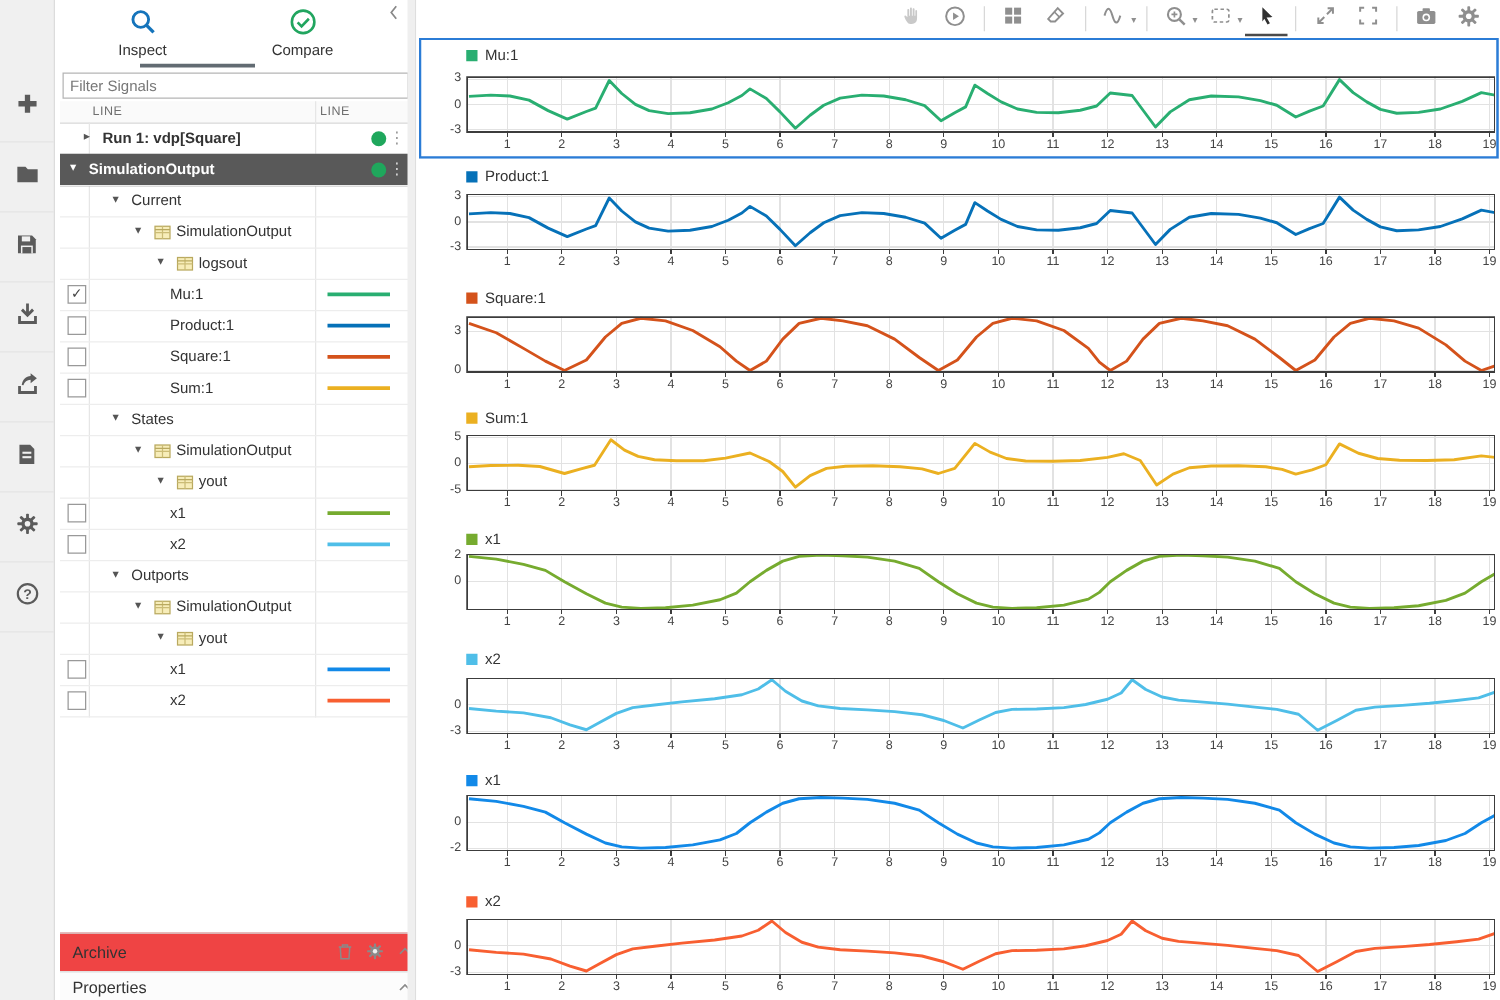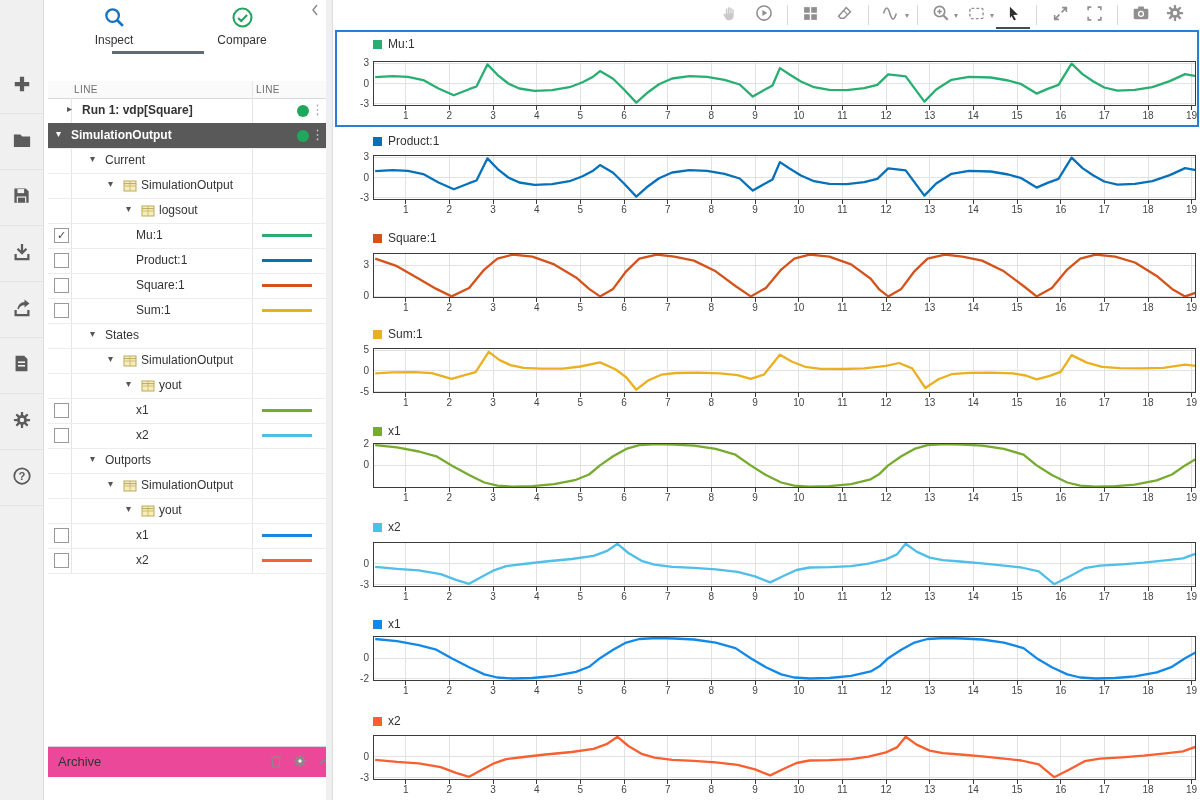--- a/index.html
+++ b/index.html
@@ -33,21 +33,21 @@
   .trow .arrow{position:absolute;top:5px;font-size:10px;color:#555;}
   .trow.sel .arrow{color:#fff;}
   .trow .lbl{position:absolute;top:5px;white-space:nowrap;}
   .trow .grp-ic{position:absolute;top:6px;}
   .cbx{position:absolute;left:6px;top:5px;width:13px;height:13px;background:#fff;
        border:1px solid #999;font-size:11px;line-height:13px;text-align:center;color:#444;cursor:pointer;}
   .dot{position:absolute;left:249px;top:7px;width:12px;height:12px;border-radius:50%;background:#1FA75C;}
   .menu-dots{position:absolute;left:263px;top:4px;font-size:13px;color:#9a9a9a;}
   .trow.sel .menu-dots{color:#d4d4d4;}
   .swatch{position:absolute;left:214px;top:11px;width:50px;height:3px;}
-  #archive-bar{position:absolute;left:0;top:746px;width:281px;height:30px;background:#ec4899;
+  #archive-bar{position:absolute;left:0;top:746px;width:281px;height:30px;background:#ef4444;
                border-top:1px solid #d6d6d6;}
   #archive-bar .bar-lbl{position:absolute;left:10px;top:7px;font-size:13px;color:#333;}
   .bar-ic{position:absolute;top:7px;color:#8a8a8a;cursor:pointer;}
   #properties-bar{position:absolute;left:0;top:777px;width:281px;height:23px;background:#fcfcfc;
                   border-top:1px solid #dcdcdc;}
   #properties-bar .bar-lbl{position:absolute;left:10px;top:4px;font-size:13px;color:#333;}
   #panel-gap{position:absolute;left:326px;top:0;width:6px;height:800px;background:#efefef;
              border-right:1px solid #dedede;}
   
   #main{position:absolute;left:333px;top:0;width:867px;height:800px;background:#fff;}
@@ -154,20 +154,21 @@
           </div>
                <div class="tab-lb">Compare</div>
         </div>
       </div>
     <div id="tab-underline"></div>
     <div id="collapse-btn">
       <svg width="12" height="14" viewBox="0 0 12 14">
           <path d="M8 2L4 7l4 5" fill="none" stroke="#888" stroke-width="1.4"></path>
         </svg>
     </div>
+    <input id="filter-input" type="text" placeholder="Filter Signals" style="">
     <div id="tree-header">
       <span class="col-name">LINE</span>
       <span class="col-line">LINE</span>
       <div class="vline" style="left:204px;top:0;height:17px;"></div>
     </div>
     <div class="vline" style="left:23px;top:98px;height:476px;"></div>
     <div class="vline" style="left:204px;top:98px;height:476px;"></div>
     <div id="tree">
         <div class="trow" style="top: 0px;">
           <span class="arrow" style="left:19px">▸</span>
@@ -304,20 +305,28 @@
               <rect x="7" y="0.8" width="2" height="3.6" rx="0.6" transform="rotate(90 8 8)"></rect>
               <rect x="7" y="0.8" width="2" height="3.6" rx="0.6" transform="rotate(135 8 8)"></rect>
               <rect x="7" y="0.8" width="2" height="3.6" rx="0.6" transform="rotate(180 8 8)"></rect>
               <rect x="7" y="0.8" width="2" height="3.6" rx="0.6" transform="rotate(225 8 8)"></rect>
               <rect x="7" y="0.8" width="2" height="3.6" rx="0.6" transform="rotate(270 8 8)"></rect>
               <rect x="7" y="0.8" width="2" height="3.6" rx="0.6" transform="rotate(315 8 8)"></rect>
             </g>
             <circle cx="8" cy="8" r="2" fill="#efefef"></circle>
           </svg></span>
       <span class="bar-ic" style="left:270px;">
+        <svg width="12" height="12" viewBox="0 0 12 12">
+            <path d="M2 8l4-4 4 4" fill="none" stroke="currentColor" stroke-width="1.4"></path>
+          </svg>
+      </span>
+    </div>
+    <div id="properties-bar">
+      <span class="bar-lbl">Properties</span>
+      <span class="bar-ic" style="left:270px;top:5px;">
         <svg width="12" height="12" viewBox="0 0 12 12">
             <path d="M2 8l4-4 4 4" fill="none" stroke="currentColor" stroke-width="1.4"></path>
           </svg>
       </span>
     </div>
   </div>
 
   <div id="panel-gap"></div>
 
   <div id="main">

